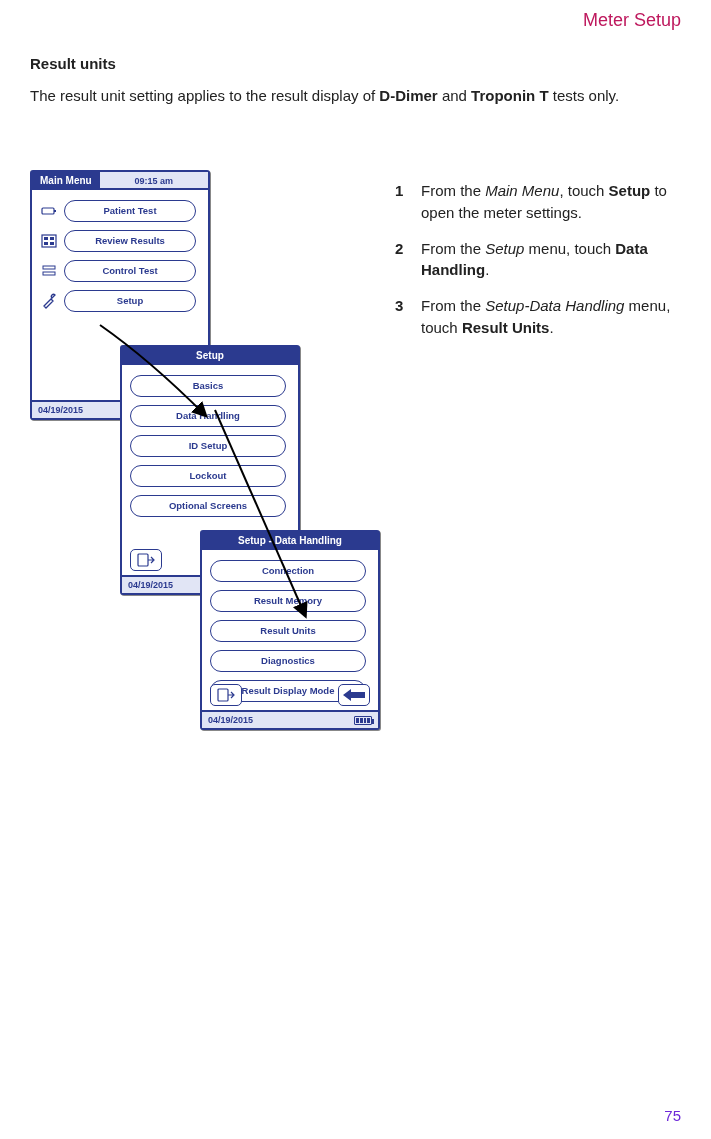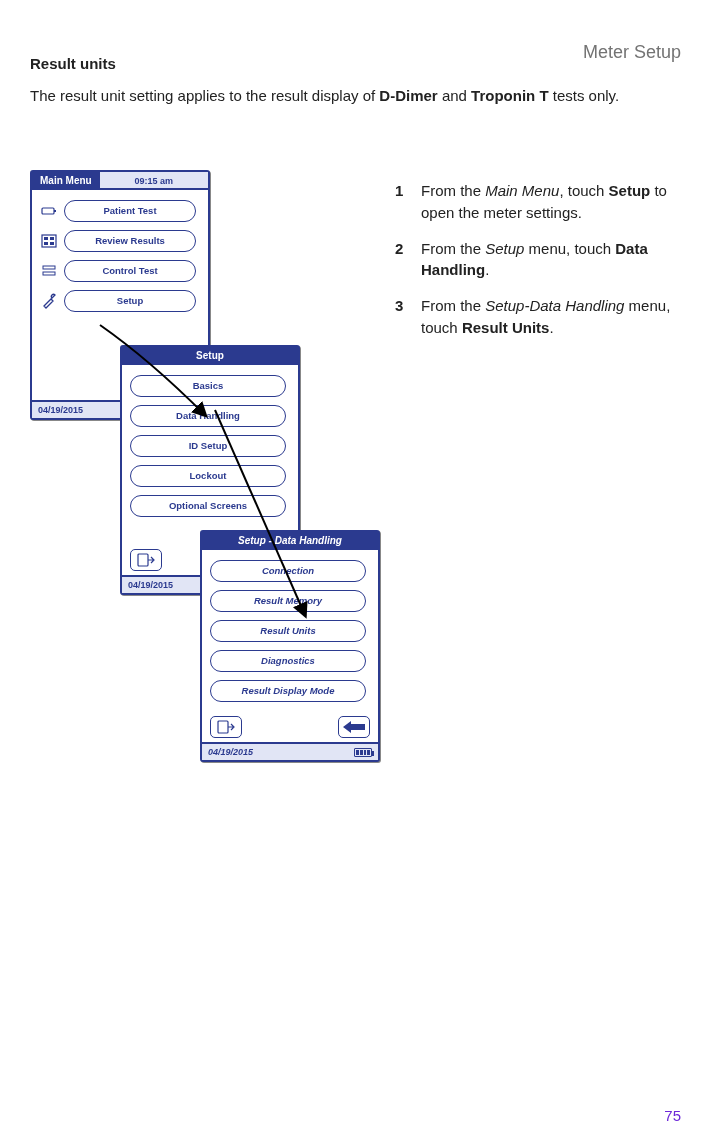--- a/index.html
+++ b/index.html
@@ -8,24 +8,23 @@
     width: 711px;
     height: 1139px;
     position: relative;
     background: #fff;
     color: #222;
   }
   .header-right {
     position: absolute;
     top: 10px;
     right: 30px;
-    color: #737373;
+    color: #be185d;
     font-size: 18px;
     font-weight: 300;
-    margin-top: 32px;
   }
   .section-title {
     position: absolute;
     top: 55px;
     left: 30px;
     font-weight: bold;
     font-size: 15px;
   }
   .intro {
     position: absolute;
@@ -69,21 +68,21 @@
   .device {
     position: absolute;
     width: 180px;
     background: #fff;
     border: 2px solid #2b3a8f;
     border-radius: 3px;
     box-shadow: 1px 1px 0 #888;
   }
   .dev1 { top: 0; left: 0; height: 250px; }
   .dev2 { top: 175px; left: 90px; height: 250px; }
-  .dev3 { top: 360px; left: 170px; height: 232px; font-style: italic; }
+  .dev3 { top: 360px; left: 170px; height: 200px; }
 
   .titlebar {
     display: flex;
     font-size: 10px;
     font-weight: bold;
     height: 18px;
     line-height: 18px;
     border-bottom: 2px solid #2b3a8f;
   }
   .titlebar .tb-left {

